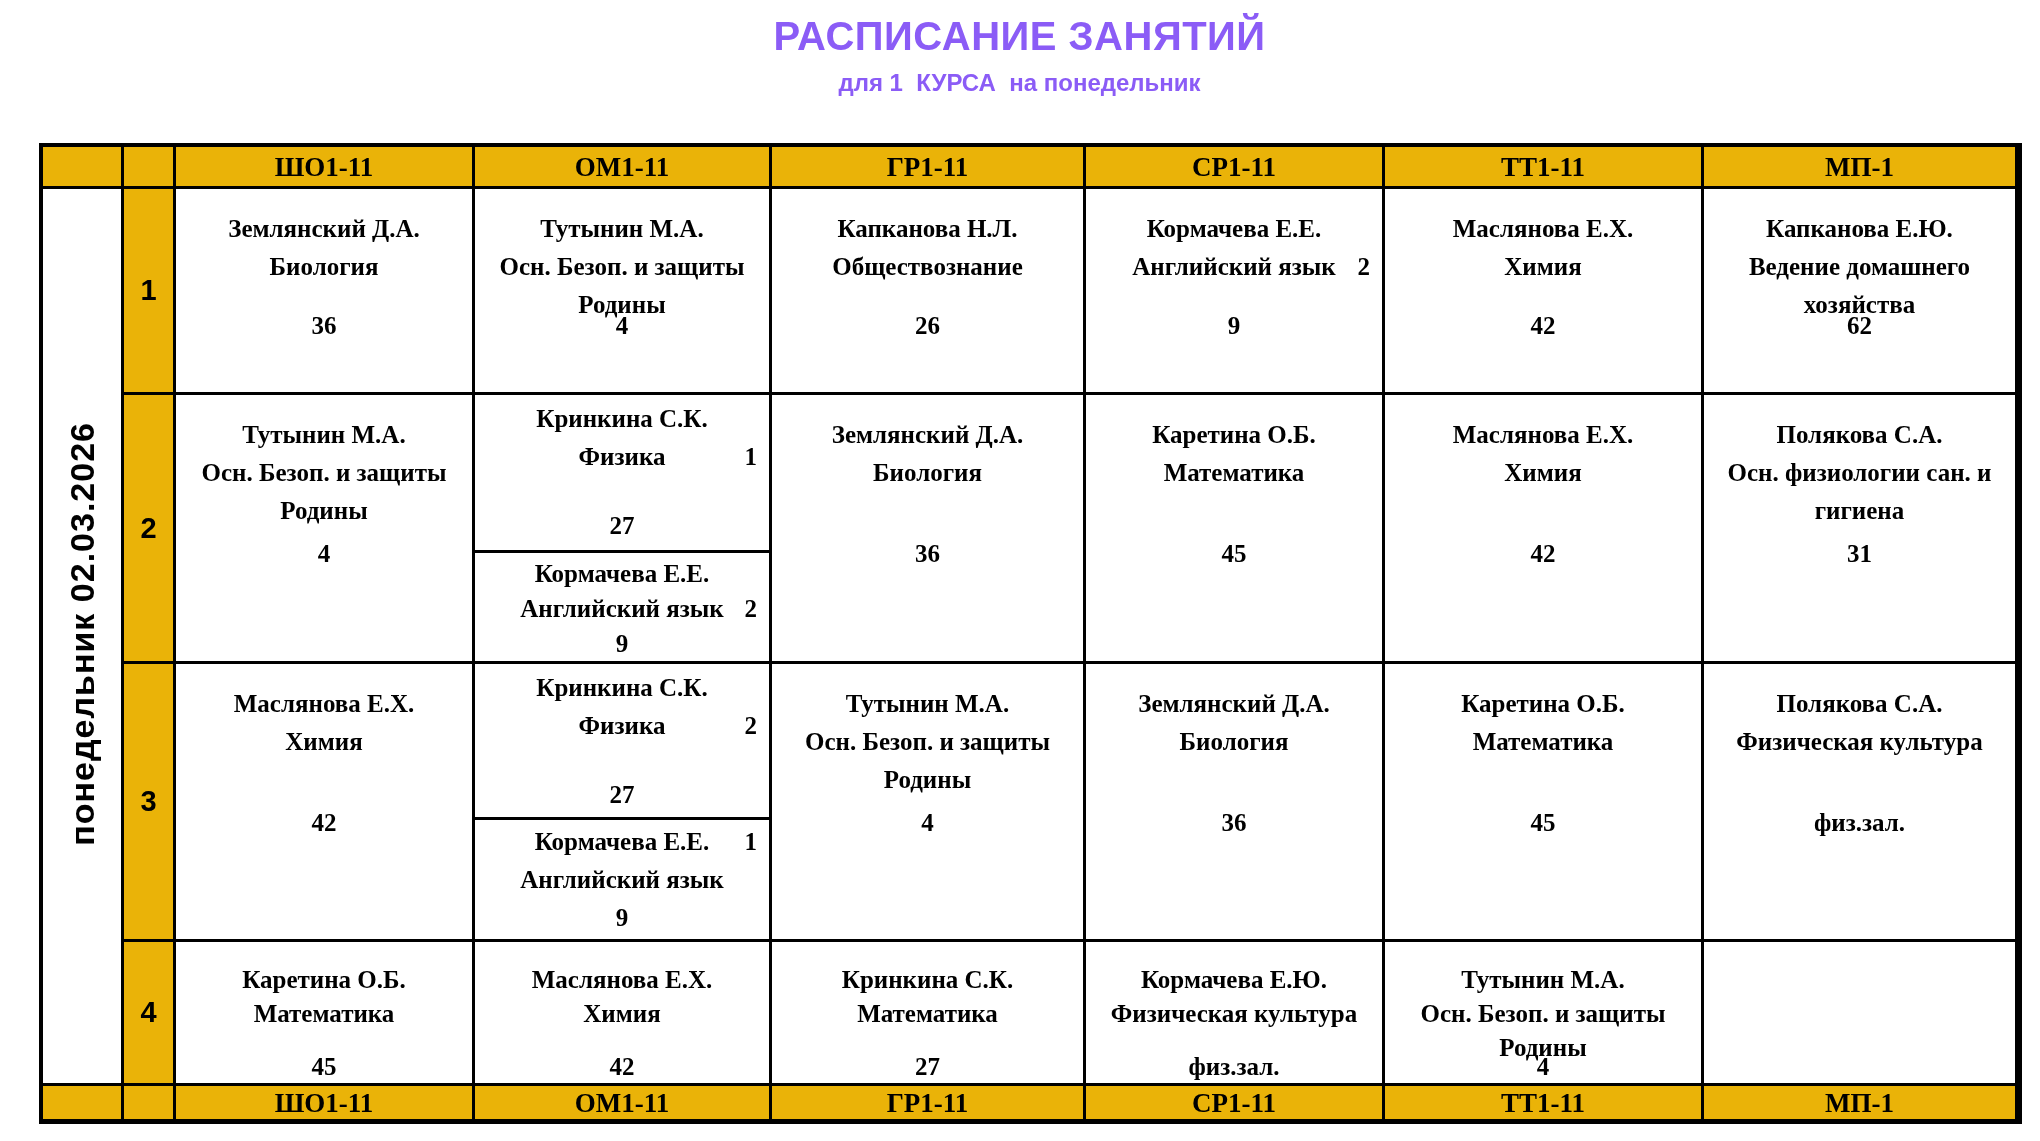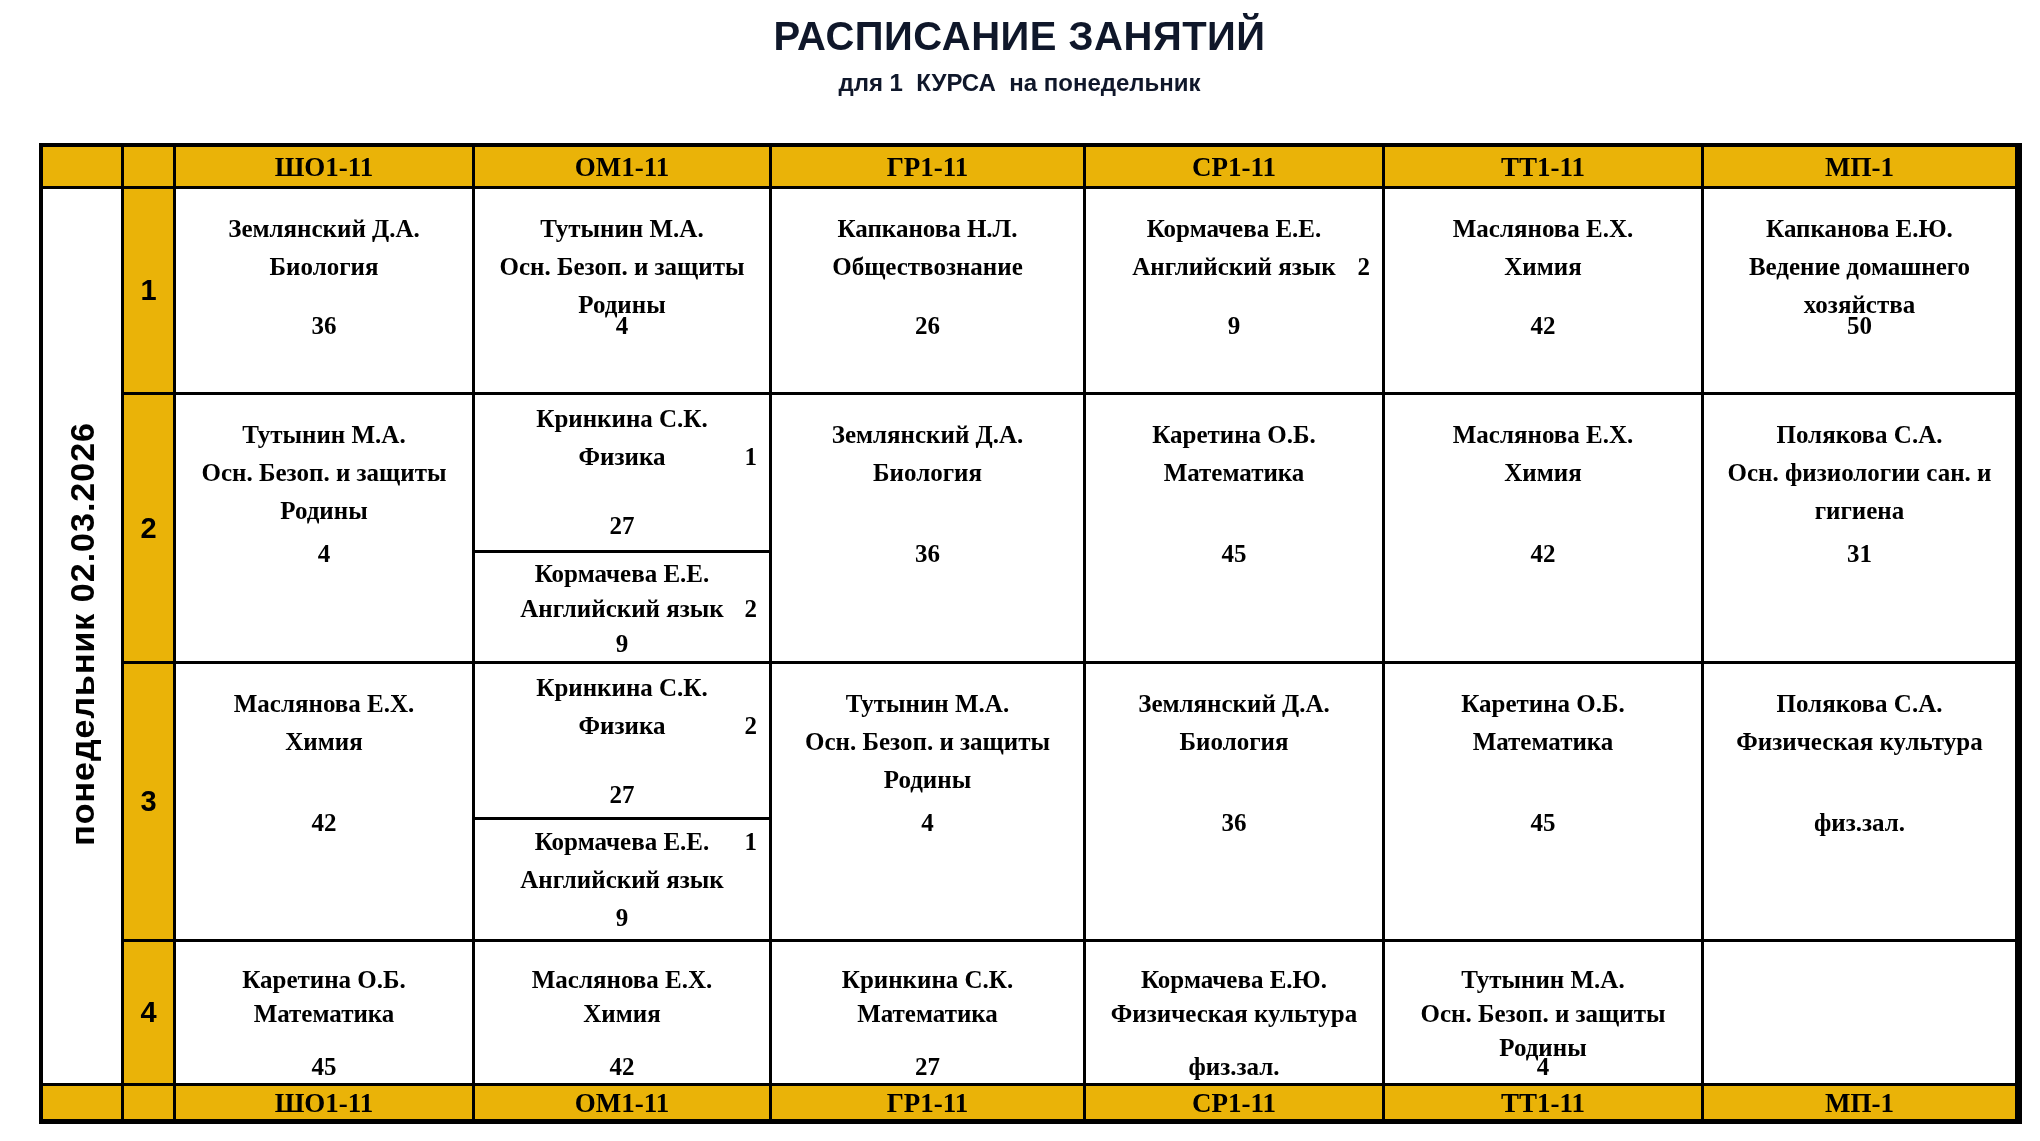--- a/index.html
+++ b/index.html
@@ -3,21 +3,21 @@
 <meta charset="utf-8">
 <style>
   html,body{margin:0;padding:0;}
   body{
     width:2040px;height:1141px;background:#ffffff;position:relative;
     font-family:"Liberation Serif",serif;color:#000;
   }
   
   .title{
     position:absolute;left:39px;top:12px;width:1961px;text-align:center;
-    color:#0f172a;font-family:"Liberation Sans",sans-serif;font-weight:bold;
+    color:#8b5cf6;font-family:"Liberation Sans",sans-serif;font-weight:bold;
   }
   .title .l1{font-size:40px;line-height:48px;letter-spacing:.5px;}
   .title .l2{font-size:24px;line-height:46px;white-space:pre;}
 
   
   table{
     position:absolute;left:39px;top:143px;border-collapse:collapse;table-layout:fixed;
     border:4px solid #000;border-right:7px solid #000;border-bottom:5px solid #000;
   }
   td{border:3px solid #000;padding:0;vertical-align:top;overflow:hidden;}
@@ -133,21 +133,21 @@
           <div class="inner">
       <div class="teacher"><span>Маслянова Е.Х.</span><span class="no"></span></div>
       <div class="subject"><span>Химия</span><span class="no"></span></div>
       <div class="room">42</div>
     </div>
         </td>
     <td class="cell">
           <div class="inner">
       <div class="teacher"><span>Капканова Е.Ю.</span><span class="no"></span></div>
       <div class="subject"><span>Ведение домашнего хозяйства</span><span class="no"></span></div>
-      <div class="room">50</div>
+      <div class="room">62</div>
     </div>
         </td>
   </tr>
 
   <tr class="r2">
     <td class="pink pnum">2</td>
     <td class="cell">
           <div class="inner">
       <div class="teacher"><span>Тутынин М.А.</span><span class="no"></span></div>
       <div class="subject"><span>Осн. Безоп. и защиты Родины</span><span class="no"></span></div>

